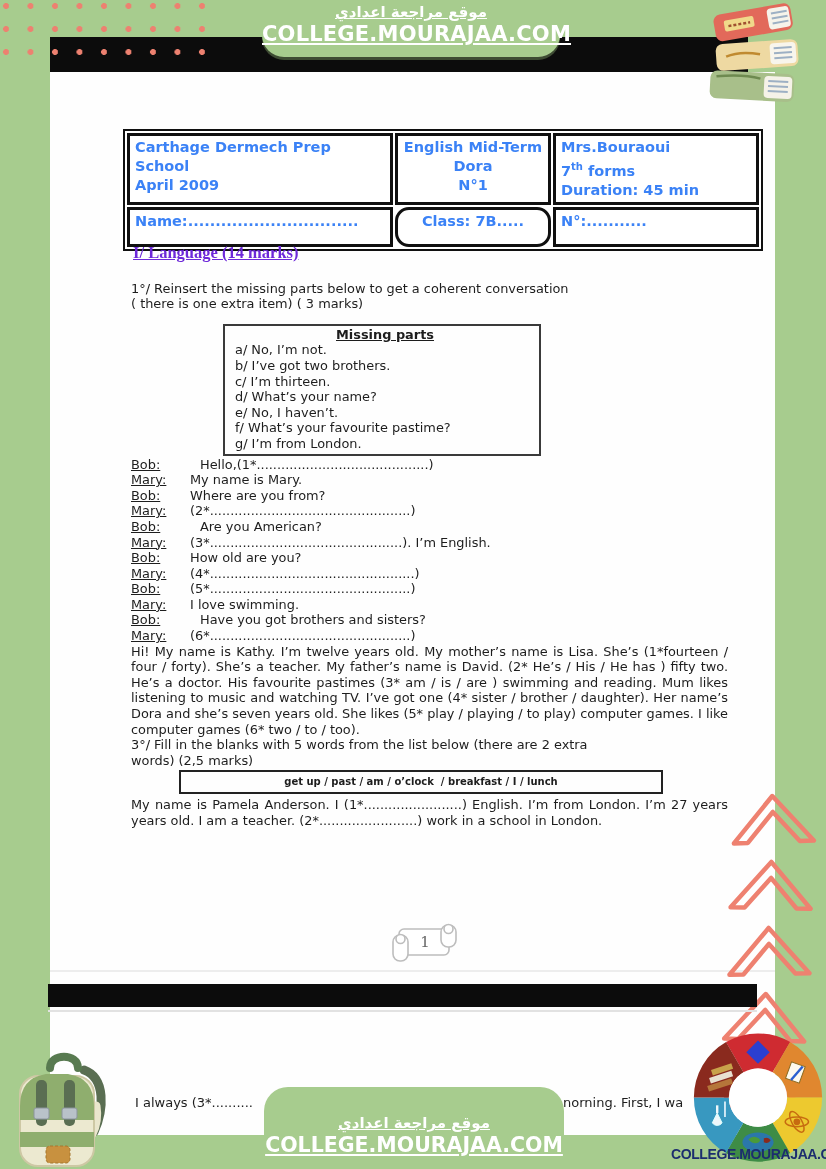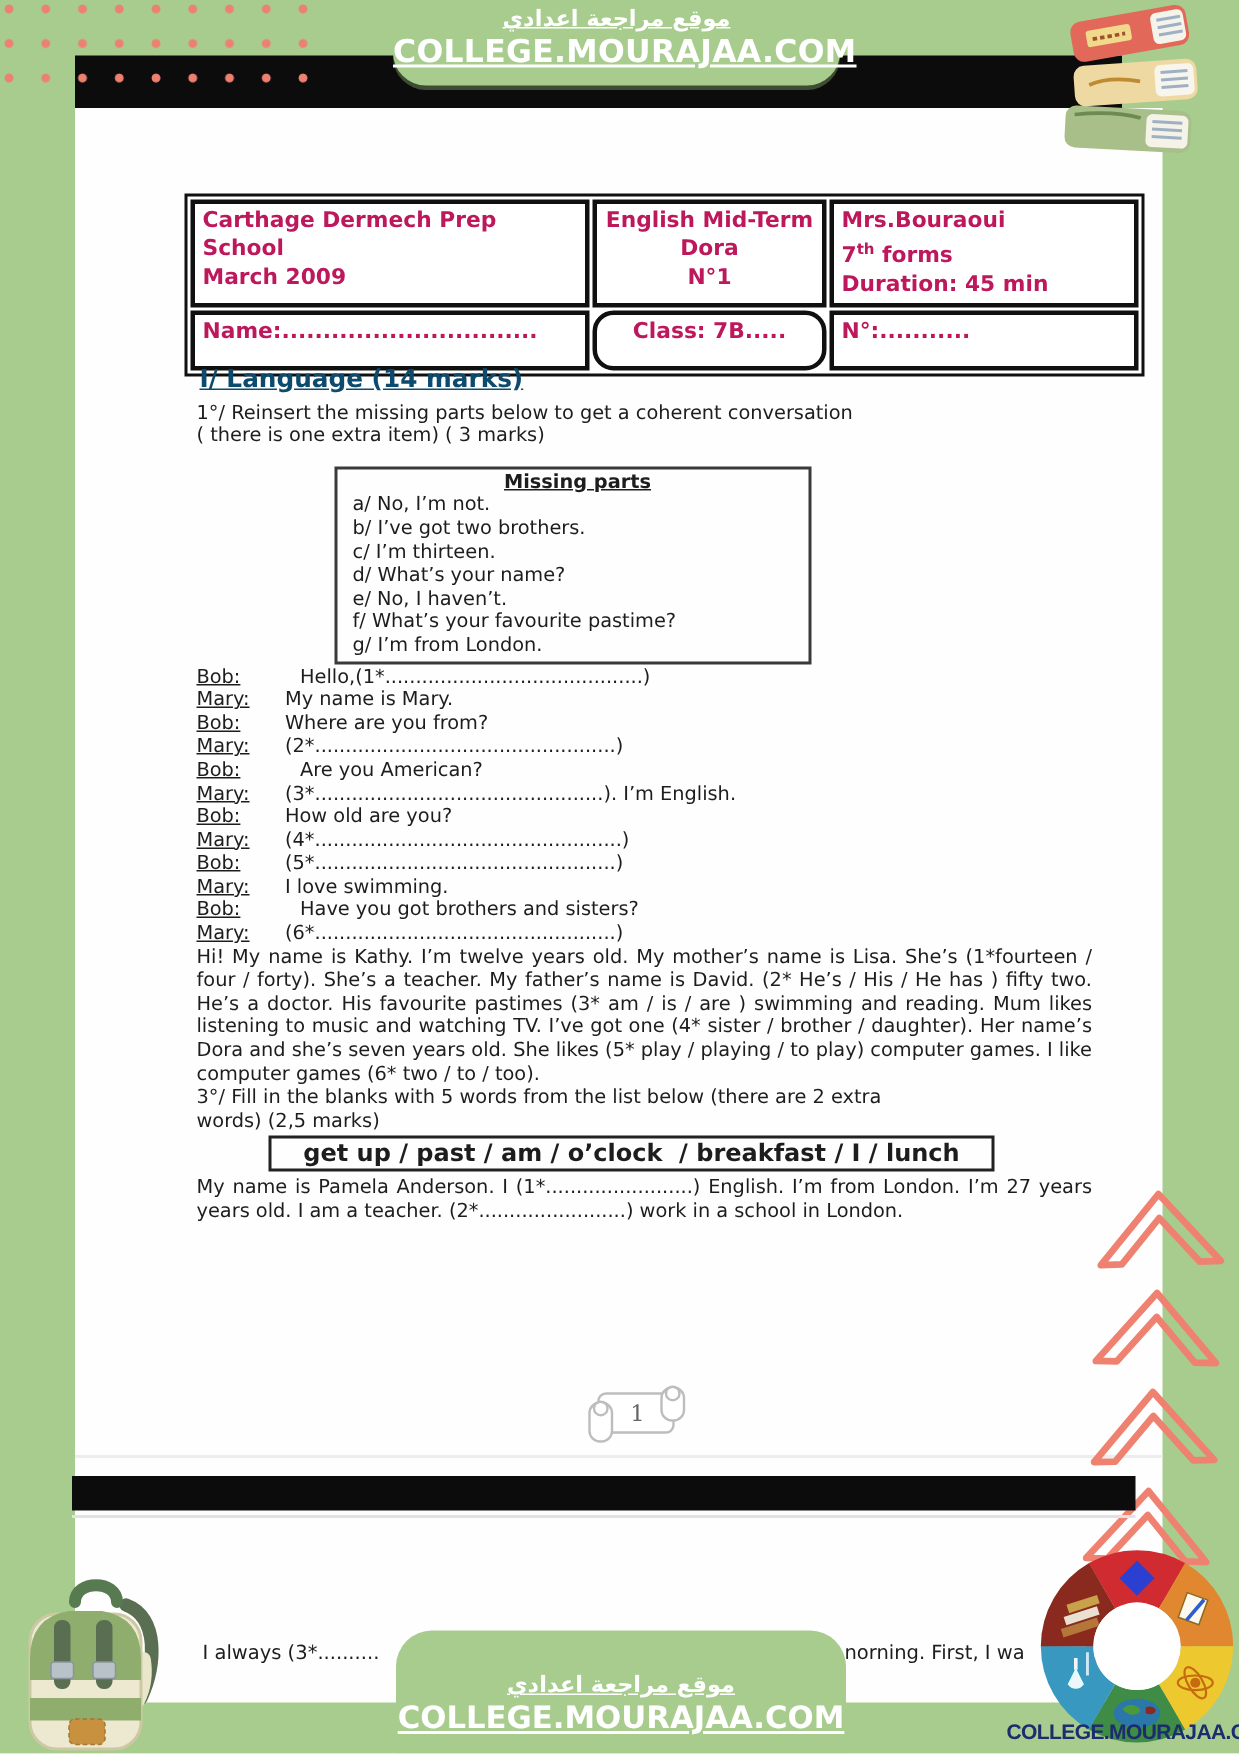--- a/index.html
+++ b/index.html
@@ -24,38 +24,38 @@
   
   .bubble-top{left:262px;top:0;width:298px;height:57px;background:#a7cc8e;
     border-radius:0 0 22px 22px;z-index:4;text-align:center;
     box-shadow:0 3px 0 rgba(125,156,100,.45);}
   .bubble-top .ar{color:#fff;font-weight:bold;font-size:15px;line-height:19px;margin-top:3px;text-decoration:underline;}
   .bubble-top .dom{color:#fff;font-weight:bold;font-size:21px;line-height:25px;letter-spacing:.2px;text-decoration:underline;}
   
   table.head{position:absolute;left:123px;top:129px;z-index:2;background:#fff;
     border:2px solid #101010;border-collapse:separate;border-spacing:2px;}
   table.head td{border:3px solid #101010;font-weight:bold;font-size:14.5px;line-height:19px;
-    padding:2px 5px;color:#be185d;vertical-align:top;}
+    padding:2px 5px;color:#3b82f6;vertical-align:top;}
   td.c1{width:250px;} td.c2{width:140px;text-align:center;} td.c3{width:190px;}
   tr.r2 td{height:30px;}
   sup.th{font-size:10px;vertical-align:super;}
   
   .content{left:131px;top:245px;width:597px;z-index:2;color:#1d1d1d;
     font-size:12.9px;line-height:15.6px;}
   .content p{margin:0;}
-  h1.heading{font-size:16.5px;font-weight:bold;text-decoration:underline;margin:0 0 7px 2px;color:#0c4a6e;}
+  h1.heading{font-size:16.5px;font-weight:bold;text-decoration:underline;margin:0 0 20px 2px;color:#6d28d9;font-family:Liberation Serif, serif;}
   .mp-box{width:318px;margin:12px 0 1px 92px;border:2px solid #3a3a3a;padding:1px 4px 2px 10px;box-sizing:border-box;}
   .mp-title{text-align:center;font-weight:bold;text-decoration:underline;}
   .dlg .spk{display:inline-block;width:59px;text-decoration:underline;}
   .dlg .indent{padding-left:10px;}
   .ex2{margin-top:17px;}
   .jtext{text-align:justify;}
   .ex3{margin-top:20px;}
   .word-box{width:484px;margin:2px 0 3px 48px;border:2px solid #222;box-sizing:border-box;
-    text-align:center;font-weight:bold;font-size:16px;line-height:20px;white-space:pre;}
+    text-align:center;font-weight:bold;font-size:10px;line-height:20px;white-space:pre;}
   
   .scroll{left:385px;top:919px;z-index:2;}
   
   .p2frag{z-index:2;color:#1d1d1d;font-size:13px;}
   
   .band{left:0;top:1135px;width:826px;height:34px;background:#a7cc8e;z-index:3;}
   .bubble-bot{left:264px;top:1087px;width:300px;height:82px;background:#a7cc8e;
     border-radius:24px 24px 0 0;z-index:4;text-align:center;}
   .bubble-bot .ar{color:#fff;font-weight:bold;font-size:15px;line-height:19px;margin-top:27px;text-decoration:underline;}
   .bubble-bot .dom{color:#fff;font-weight:bold;font-size:20.5px;line-height:24px;text-decoration:underline;}
@@ -120,21 +120,21 @@
       <rect x="38" y="15" width="30" height="11" rx="2" fill="#f0d98a"></rect>
       <path d="M42 21 h22" stroke="#a05030" stroke-width="2.5" stroke-dasharray="3 2" fill="none"></path>
     </g>
   </svg>
 
   <table class="head">
     <tbody>
         <tr class="r1">
       <td class="c1">
         <div>Carthage Dermech Prep School</div>
-        <div>March 2009</div>
+        <div>April 2009</div>
       </td>
       <td class="c2">
         <div>English Mid-Term Dora</div>
         <div>N°1</div>
       </td>
       <td class="c3">
         <div>Mrs.Bouraoui</div>
         <div><span>7</span><sup class="th">th</sup><span> forms</span></div>
         <div>Duration: 45 min</div>
       </td>

